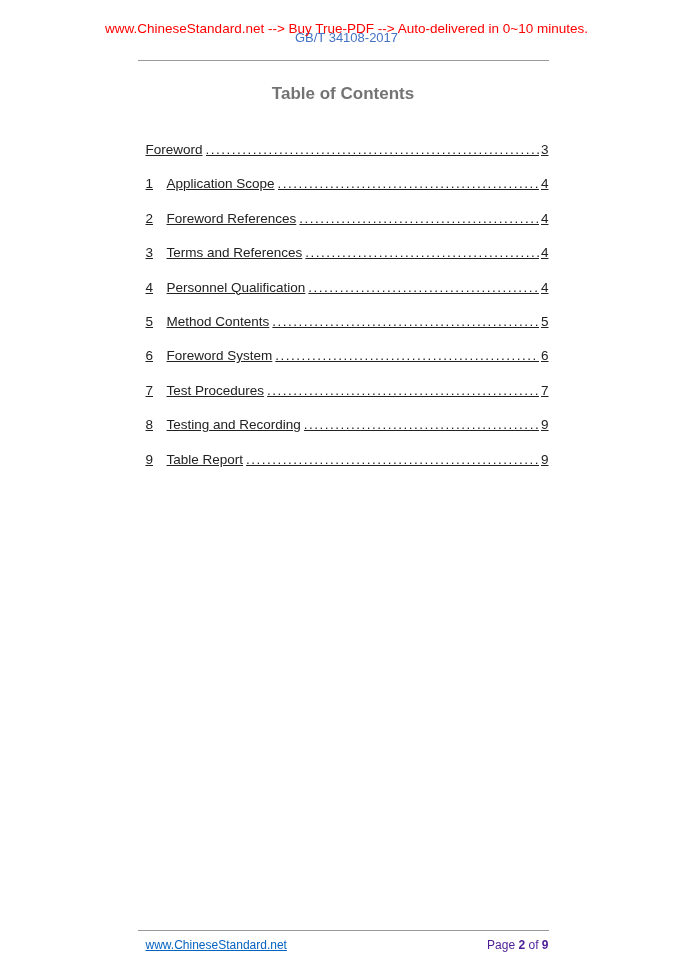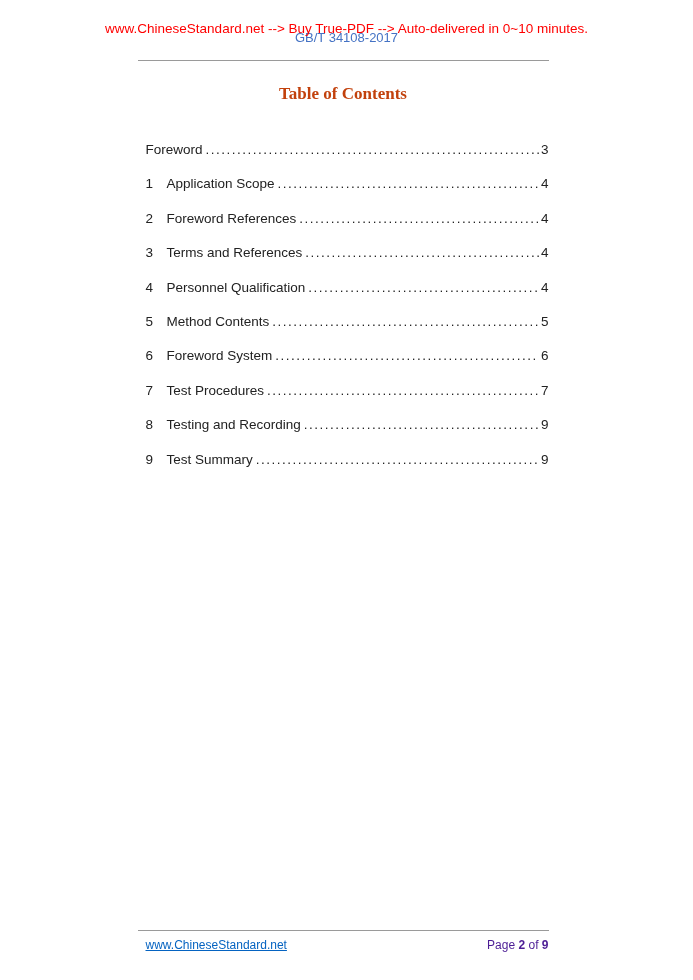--- a/index.html
+++ b/index.html
@@ -41,31 +41,31 @@
   
   .content {
     position: absolute;
     top: 61px; left: 97px; right: 104px;
   }
   .toc-title {
     margin-top: 23px;
     text-align: center;
     font-size: 17px;
     font-weight: bold;
-    color: #c2410c;
-    font-family: Liberation Serif, serif;
+    color: #737373;
   }
   .toc-list { margin-top: 38px; }
   .toc-row {
     display: flex;
     align-items: baseline;
     height: 34.4px;
     font-size: 13.5px;
     color: #222;
     padding-left: 8px;
+    text-decoration: underline;
   }
   .toc-num { display: inline-block; width: 21px; flex: 0 0 auto; }
   .toc-num:empty { display: none; }
   .toc-label { flex: 0 0 auto; white-space: nowrap; padding-right: 3px; }
   .dot-leader { flex: 1 1 auto; overflow: hidden; white-space: nowrap; }
   .dot-leader::after {
     content: ".....................................................................................................................................................................................................................";
     letter-spacing: 1.5px;
     color: #222;
   }
@@ -164,21 +164,21 @@
 
       <div class="toc-row">
         <span class="toc-num">8</span>
         <span class="toc-label">Testing and Recording</span>
         <span class="dot-leader"></span>
         <span class="toc-page">9</span>
       </div>
 
       <div class="toc-row">
         <span class="toc-num">9</span>
-        <span class="toc-label">Test Summary</span>
+        <span class="toc-label">Table Report</span>
         <span class="dot-leader"></span>
         <span class="toc-page">9</span>
       </div>
 
     </div>
   </div>
 
   <div class="footer">
     <div class="footer-rule"></div>
     <div class="footer-row">

